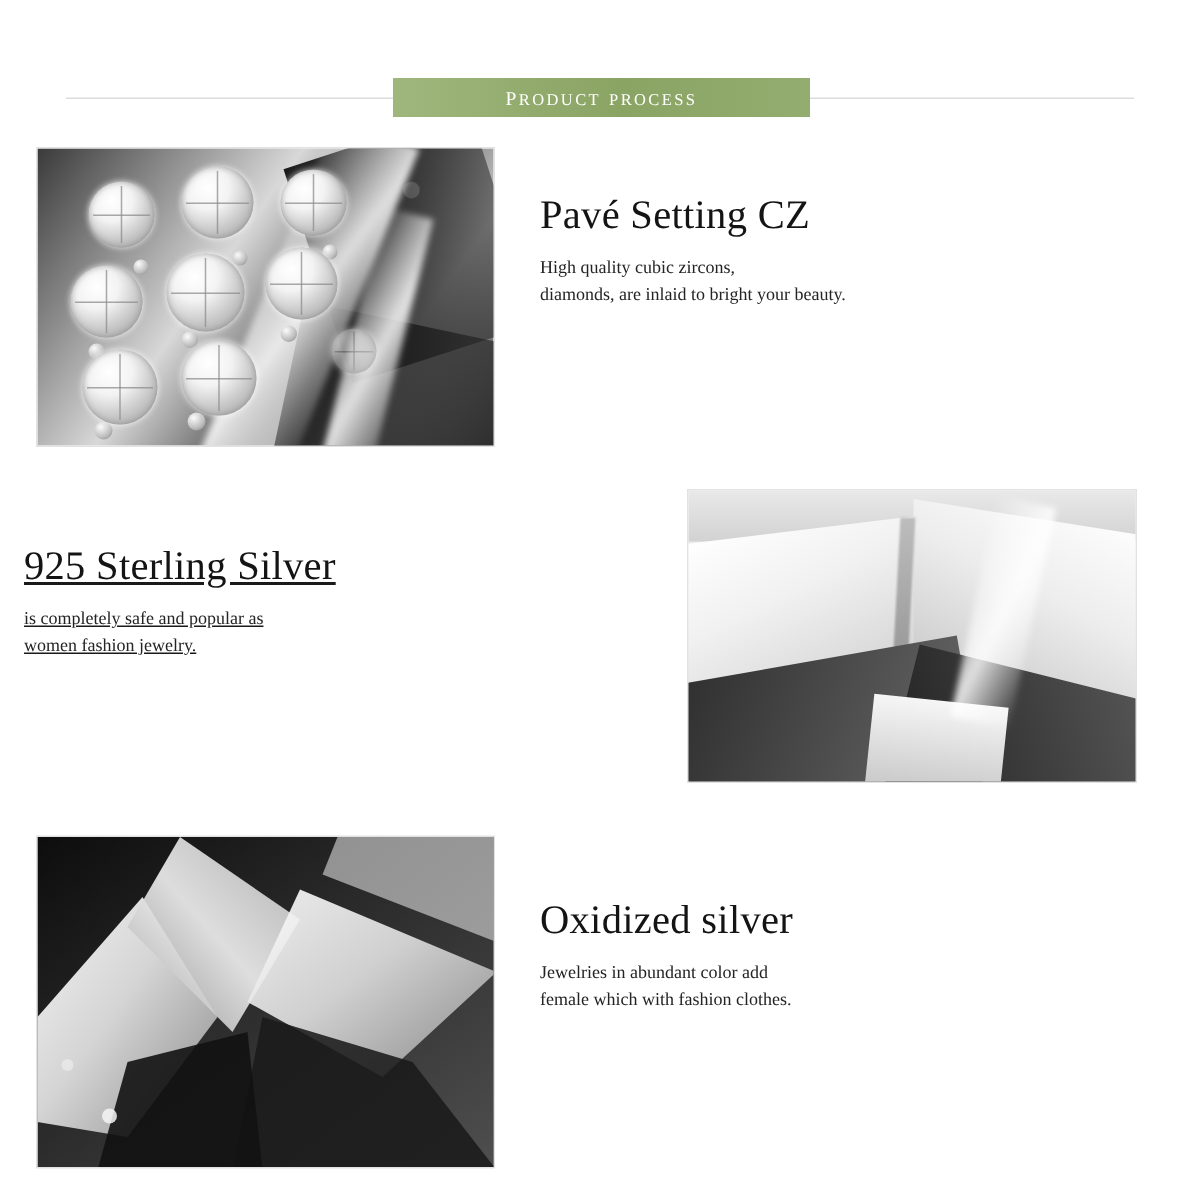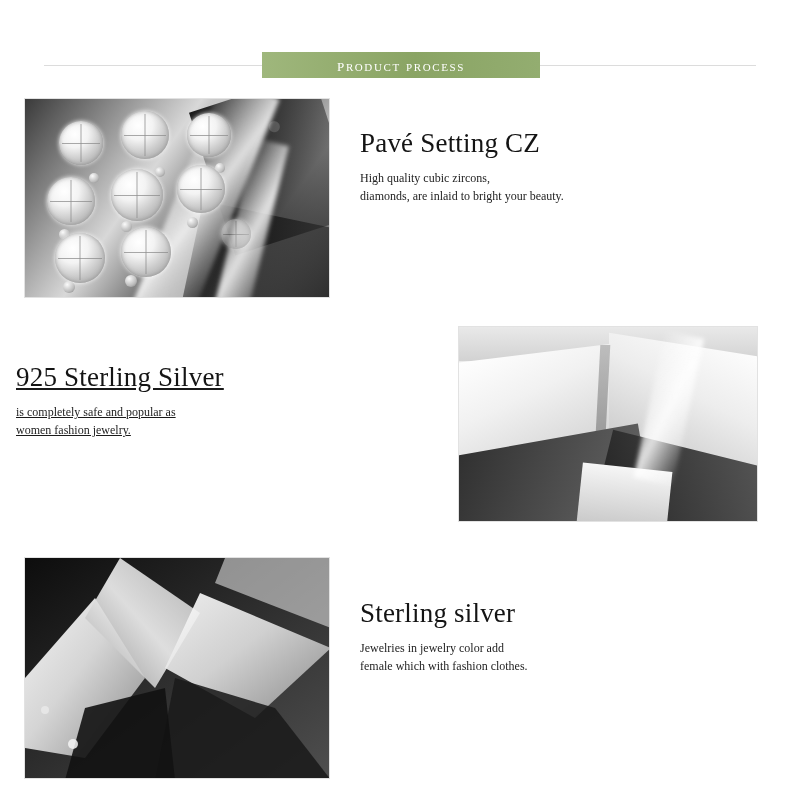--- a/index.html
+++ b/index.html
@@ -255,16 +255,16 @@
     <polygon points="175,35 306,90 230,160 140,110" fill="url(#gSilver)" opacity="0.92"></polygon>
     <polygon points="150,120 250,150 306,222 130,222" fill="#1a1a1a" opacity="0.88"></polygon>
     <polygon points="60,150 140,130 150,222 40,222" fill="#121212" opacity="0.9"></polygon>
     <polygon points="200,0 306,0 306,70 190,25" fill="#efefef" opacity="0.55"></polygon>
     <circle cx="48" cy="186" r="5" fill="#f4f4f4" opacity="0.85"></circle>
     <circle cx="20" cy="152" r="4" fill="#ededed" opacity="0.7"></circle>
   </svg>
 </div>
 
 <div class="text-col" id="text-oxid">
-  <h2 class="heading">Sterling silver</h2>
-  <div class="body-line">Jewelries in jewelry color add</div>
+  <h2 class="heading">Oxidized silver</h2>
+  <div class="body-line">Jewelries in abundant color add</div>
   <div class="body-line">female which with fashion clothes.</div>
 </div>
 
 </body></html>

